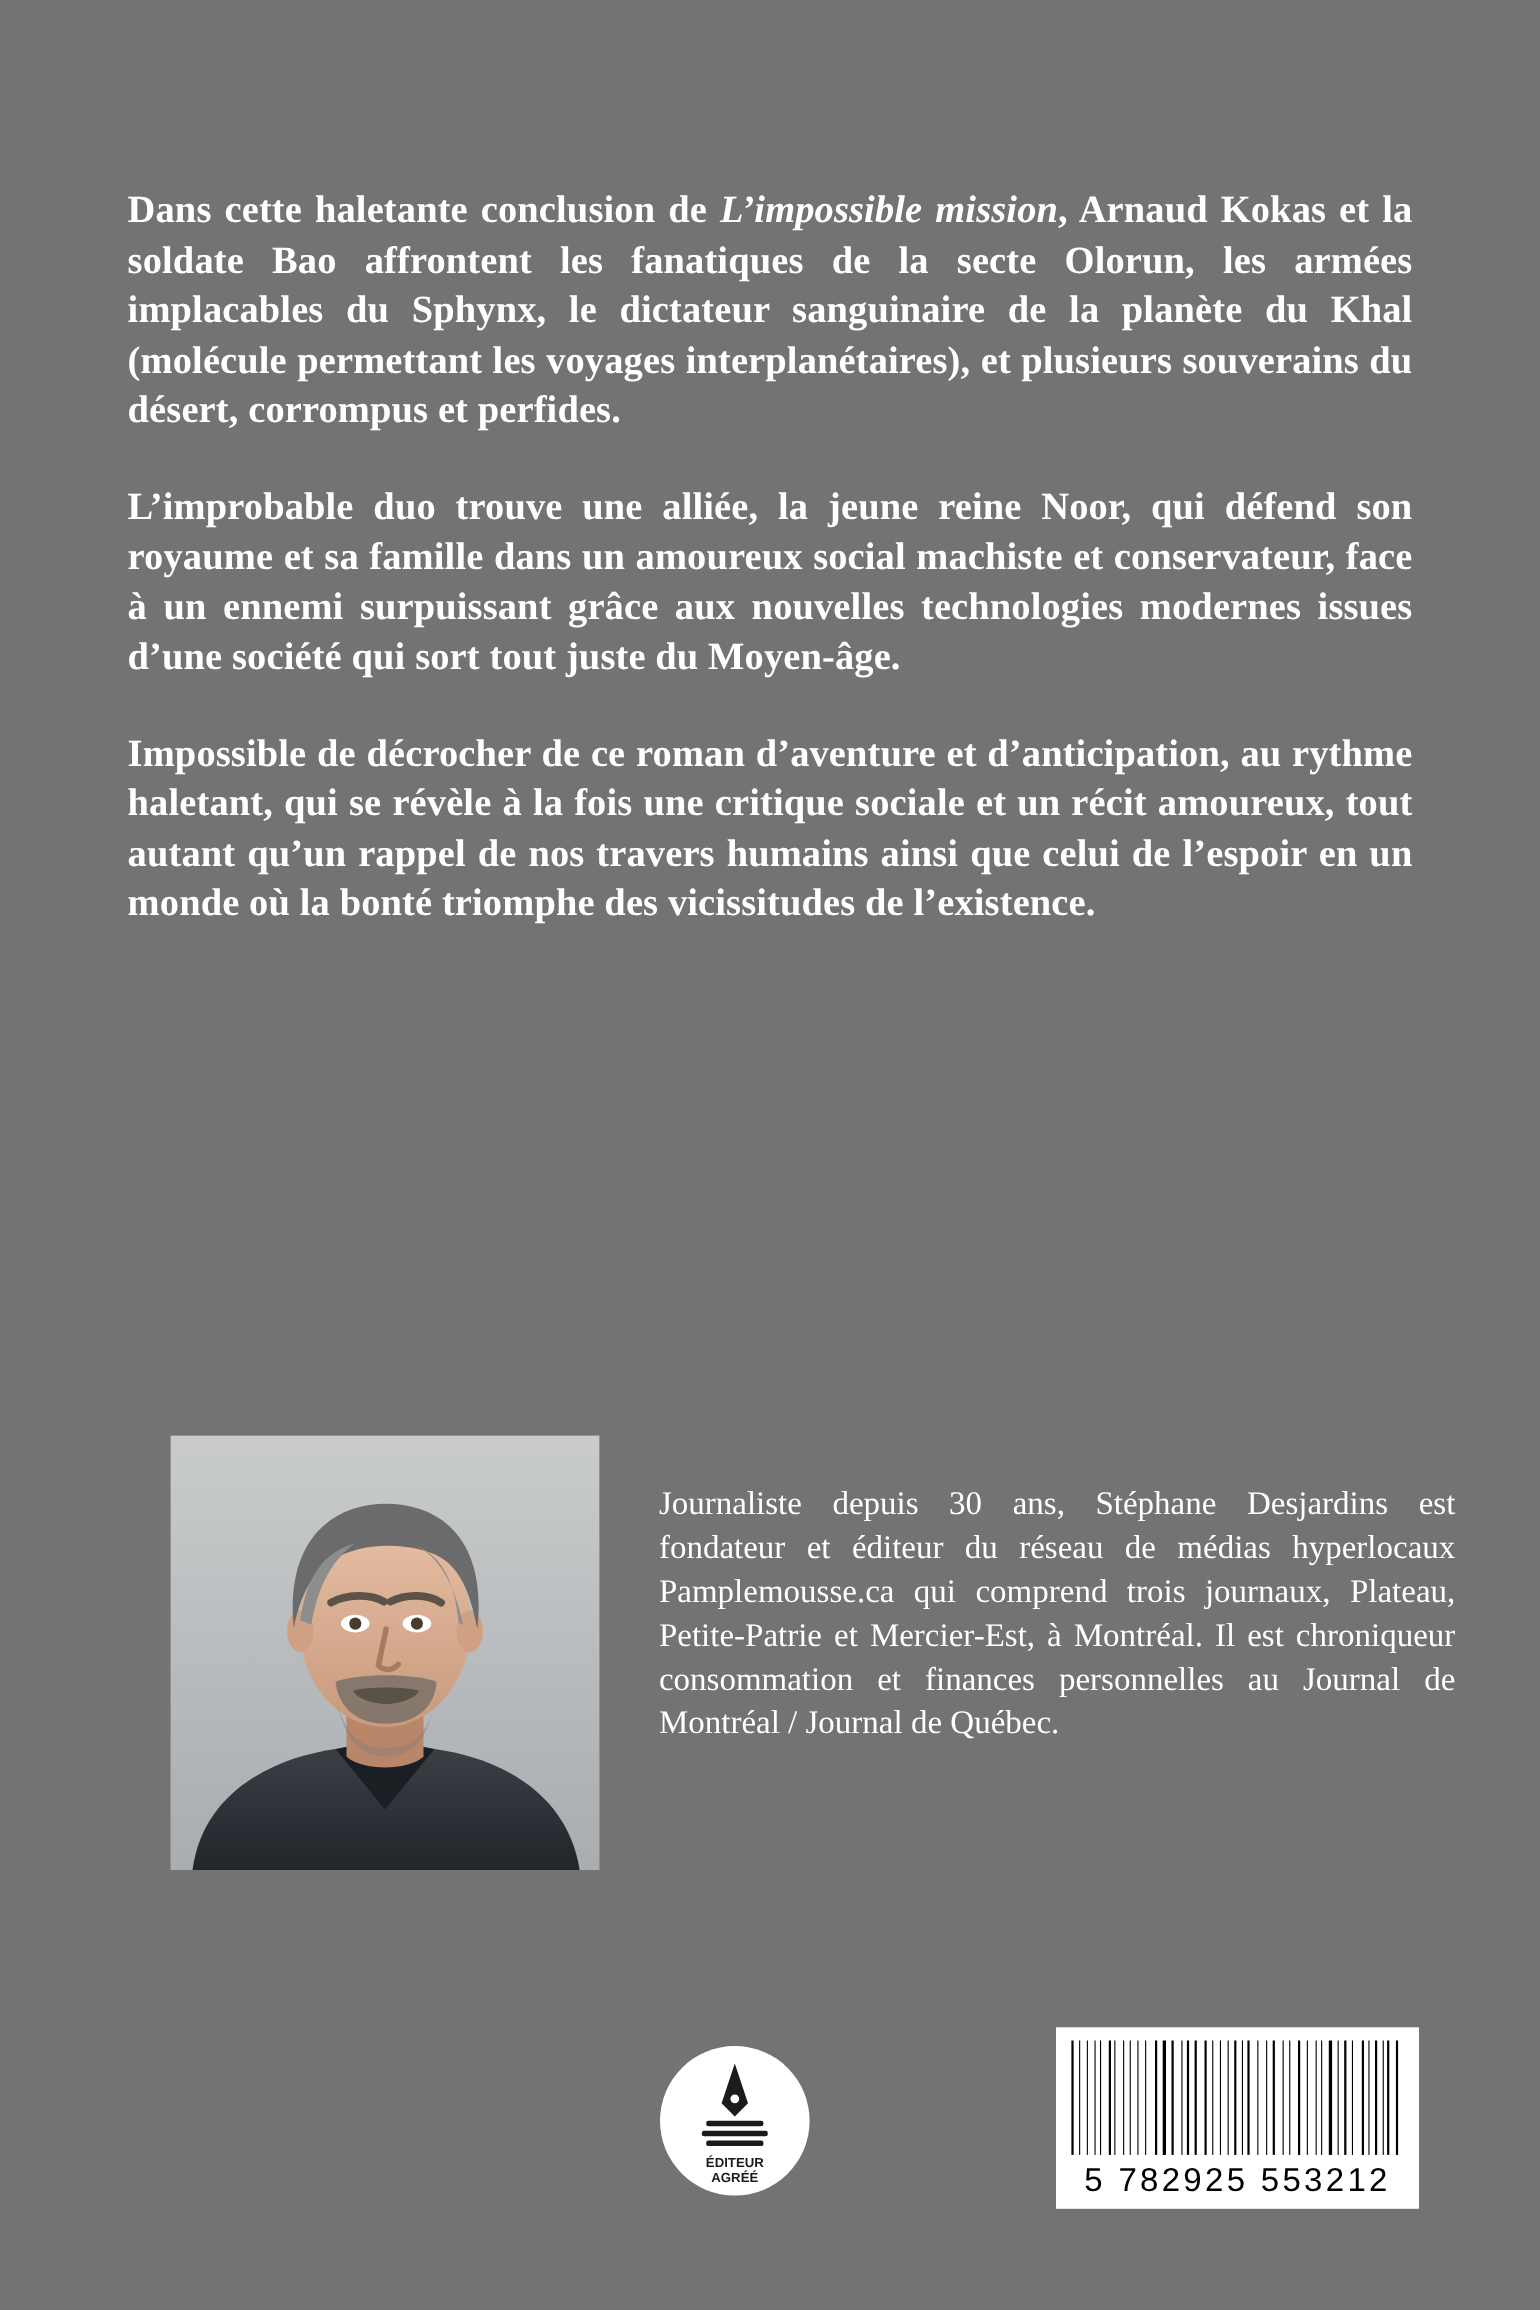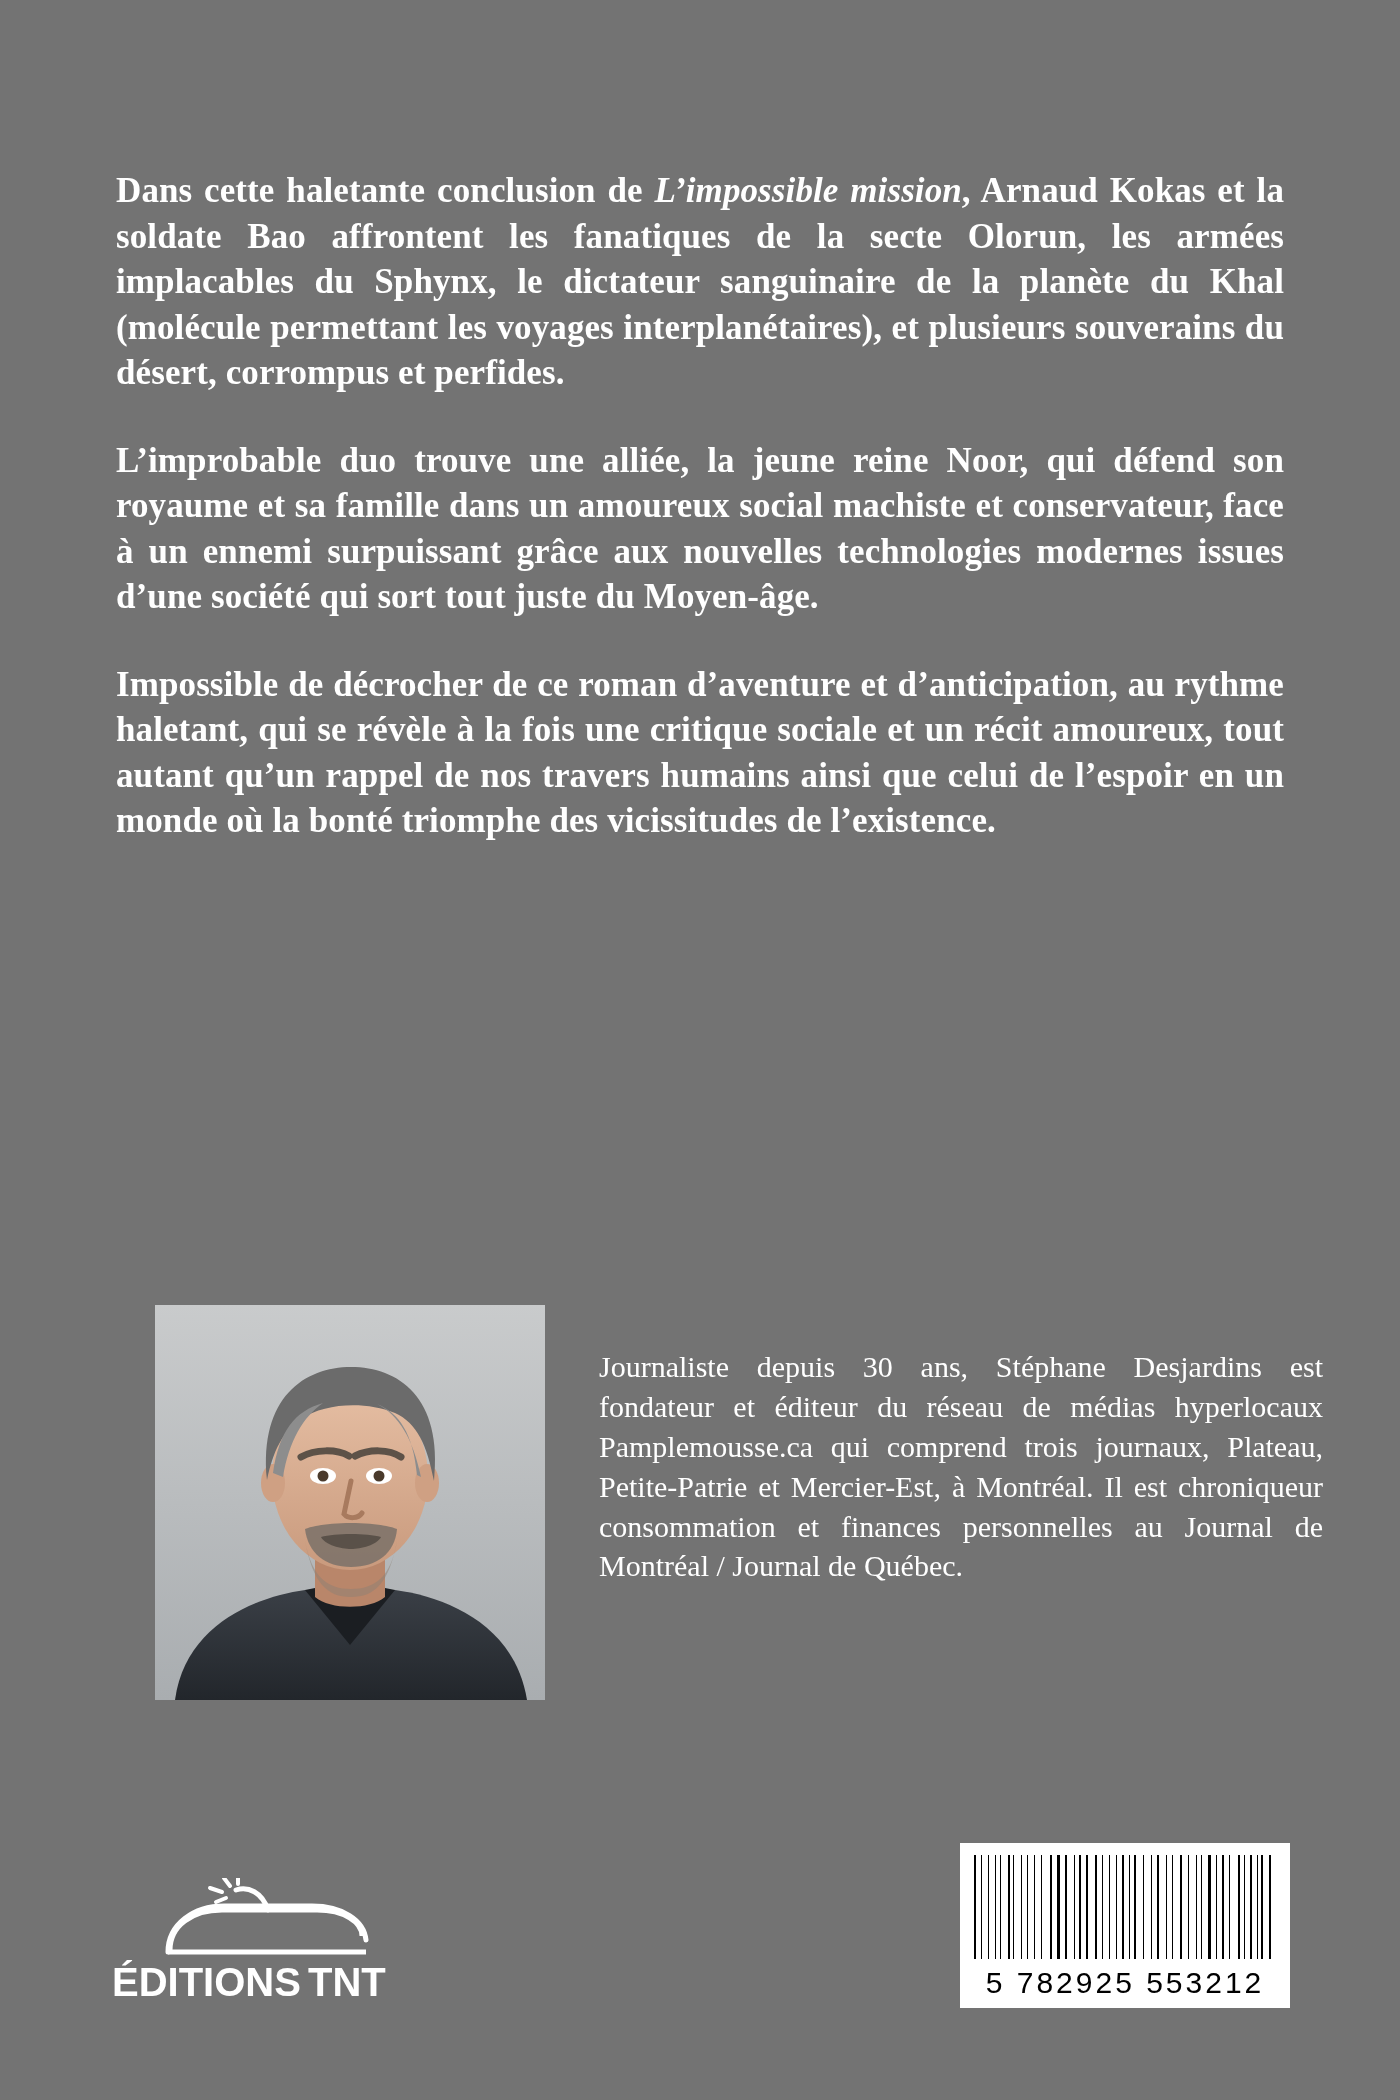--- a/index.html
+++ b/index.html
@@ -193,45 +193,37 @@
         <path d="M166 232 C180 228 212 228 226 232 C222 240 206 244 196 244 C186 244 170 240 166 232 Z" fill="#5a5149"></path>
 
         <path d="M150 236 C158 278 172 292 196 292 C220 292 234 278 242 236 C236 272 220 284 196 284 C172 284 157 272 150 236 Z" fill="#8d8073" opacity="0.5"></path>
       </svg>
     </div>
     <div class="author-bio">Journaliste depuis 30 ans, Stéphane Desjardins est fondateur et éditeur du réseau de médias hyperlocaux Pamplemousse.ca qui comprend trois journaux, Plateau, Petite-Patrie et Mercier-Est, à Montréal. Il est chroniqueur consommation et finances personnelles au Journal de Montréal / Journal de Québec.</div>
   </div>
 
   <div class="footer">
 
-    <div class="logo-tnt">
-      <svg viewBox="0 0 290 130">
-
-        <g fill="none" stroke="#ffffff" stroke-width="5">
-          <path d="M58 72 C58 48 80 32 110 32 L205 32 C232 32 250 44 250 58"></path>
+
+    <div class="seal">
+      <svg viewBox="0 0 140 140">
+        <circle cx="70" cy="70" r="68" fill="#ffffff"></circle>
+
+        <path d="M70 18 L82 54 L70 66 L58 54 Z" fill="#1b1b1b"></path>
+        <circle cx="70" cy="50" r="4" fill="#ffffff"></circle>
+
+        <g fill="#1b1b1b">
+          <rect x="44" y="70" width="52" height="5" rx="2"></rect>
+          <rect x="40" y="79" width="60" height="5" rx="2"></rect>
+          <rect x="44" y="88" width="52" height="5" rx="2"></rect>
         </g>
-        <path d="M58 72 C58 48 80 32 110 32 L205 32 C232 32 250 44 250 58 L250 72 Z" fill="none"></path>
-        <path d="M56 74 C56 46 82 28 112 28 L200 28 C230 28 252 42 254 62" fill="none" stroke="#ffffff" stroke-width="5" stroke-linecap="round"></path>
-
-        <path d="M156 32 C150 14 136 8 124 12" stroke="#ffffff" stroke-width="5" fill="none" stroke-linecap="round"></path>
-
-        <g stroke="#ffffff" stroke-width="4" stroke-linecap="round">
-          <line x1="118" y1="8" x2="112" y2="0"></line>
-          <line x1="110" y1="14" x2="98" y2="10"></line>
-          <line x1="114" y1="20" x2="104" y2="24"></line>
-          <line x1="126" y1="6" x2="126" y2="-2"></line>
-        </g>
-
-        <text x="0" y="118" font-family="Liberation Sans, sans-serif" font-size="40" font-weight="bold" fill="#ffffff">ÉDITIONS</text>
-
-        <text x="196" y="118" font-family="Liberation Sans, sans-serif" font-size="40" font-weight="bold" fill="#ffffff">TNT</text>
-        <path d="M56 74 L254 74" stroke="#ffffff" stroke-width="5"></path>
+        <text x="70" y="112" text-anchor="middle" font-family="Liberation Sans, sans-serif" font-size="12" font-weight="bold" fill="#1b1b1b">ÉDITEUR</text>
+        <text x="70" y="126" text-anchor="middle" font-family="Liberation Sans, sans-serif" font-size="12" font-weight="bold" fill="#1b1b1b">AGRÉÉ</text>
       </svg>
     </div>
-
 
     <div class="barcode-box">
       <div class="barcode-bars" id="bars">
           <i style="width: 3px; margin-right: 2px;"></i>
           <i style="width: 2px; margin-right: 1px; background: transparent;"></i>
           <i style="width: 1px; margin-right: 2px;"></i>
           <i style="width: 3px; margin-right: 2px; background: transparent;"></i>
           <i style="width: 2px; margin-right: 2px;"></i>
           <i style="width: 2px; margin-right: 2px; background: transparent;"></i>
           <i style="width: 1px; margin-right: 1px;"></i>

